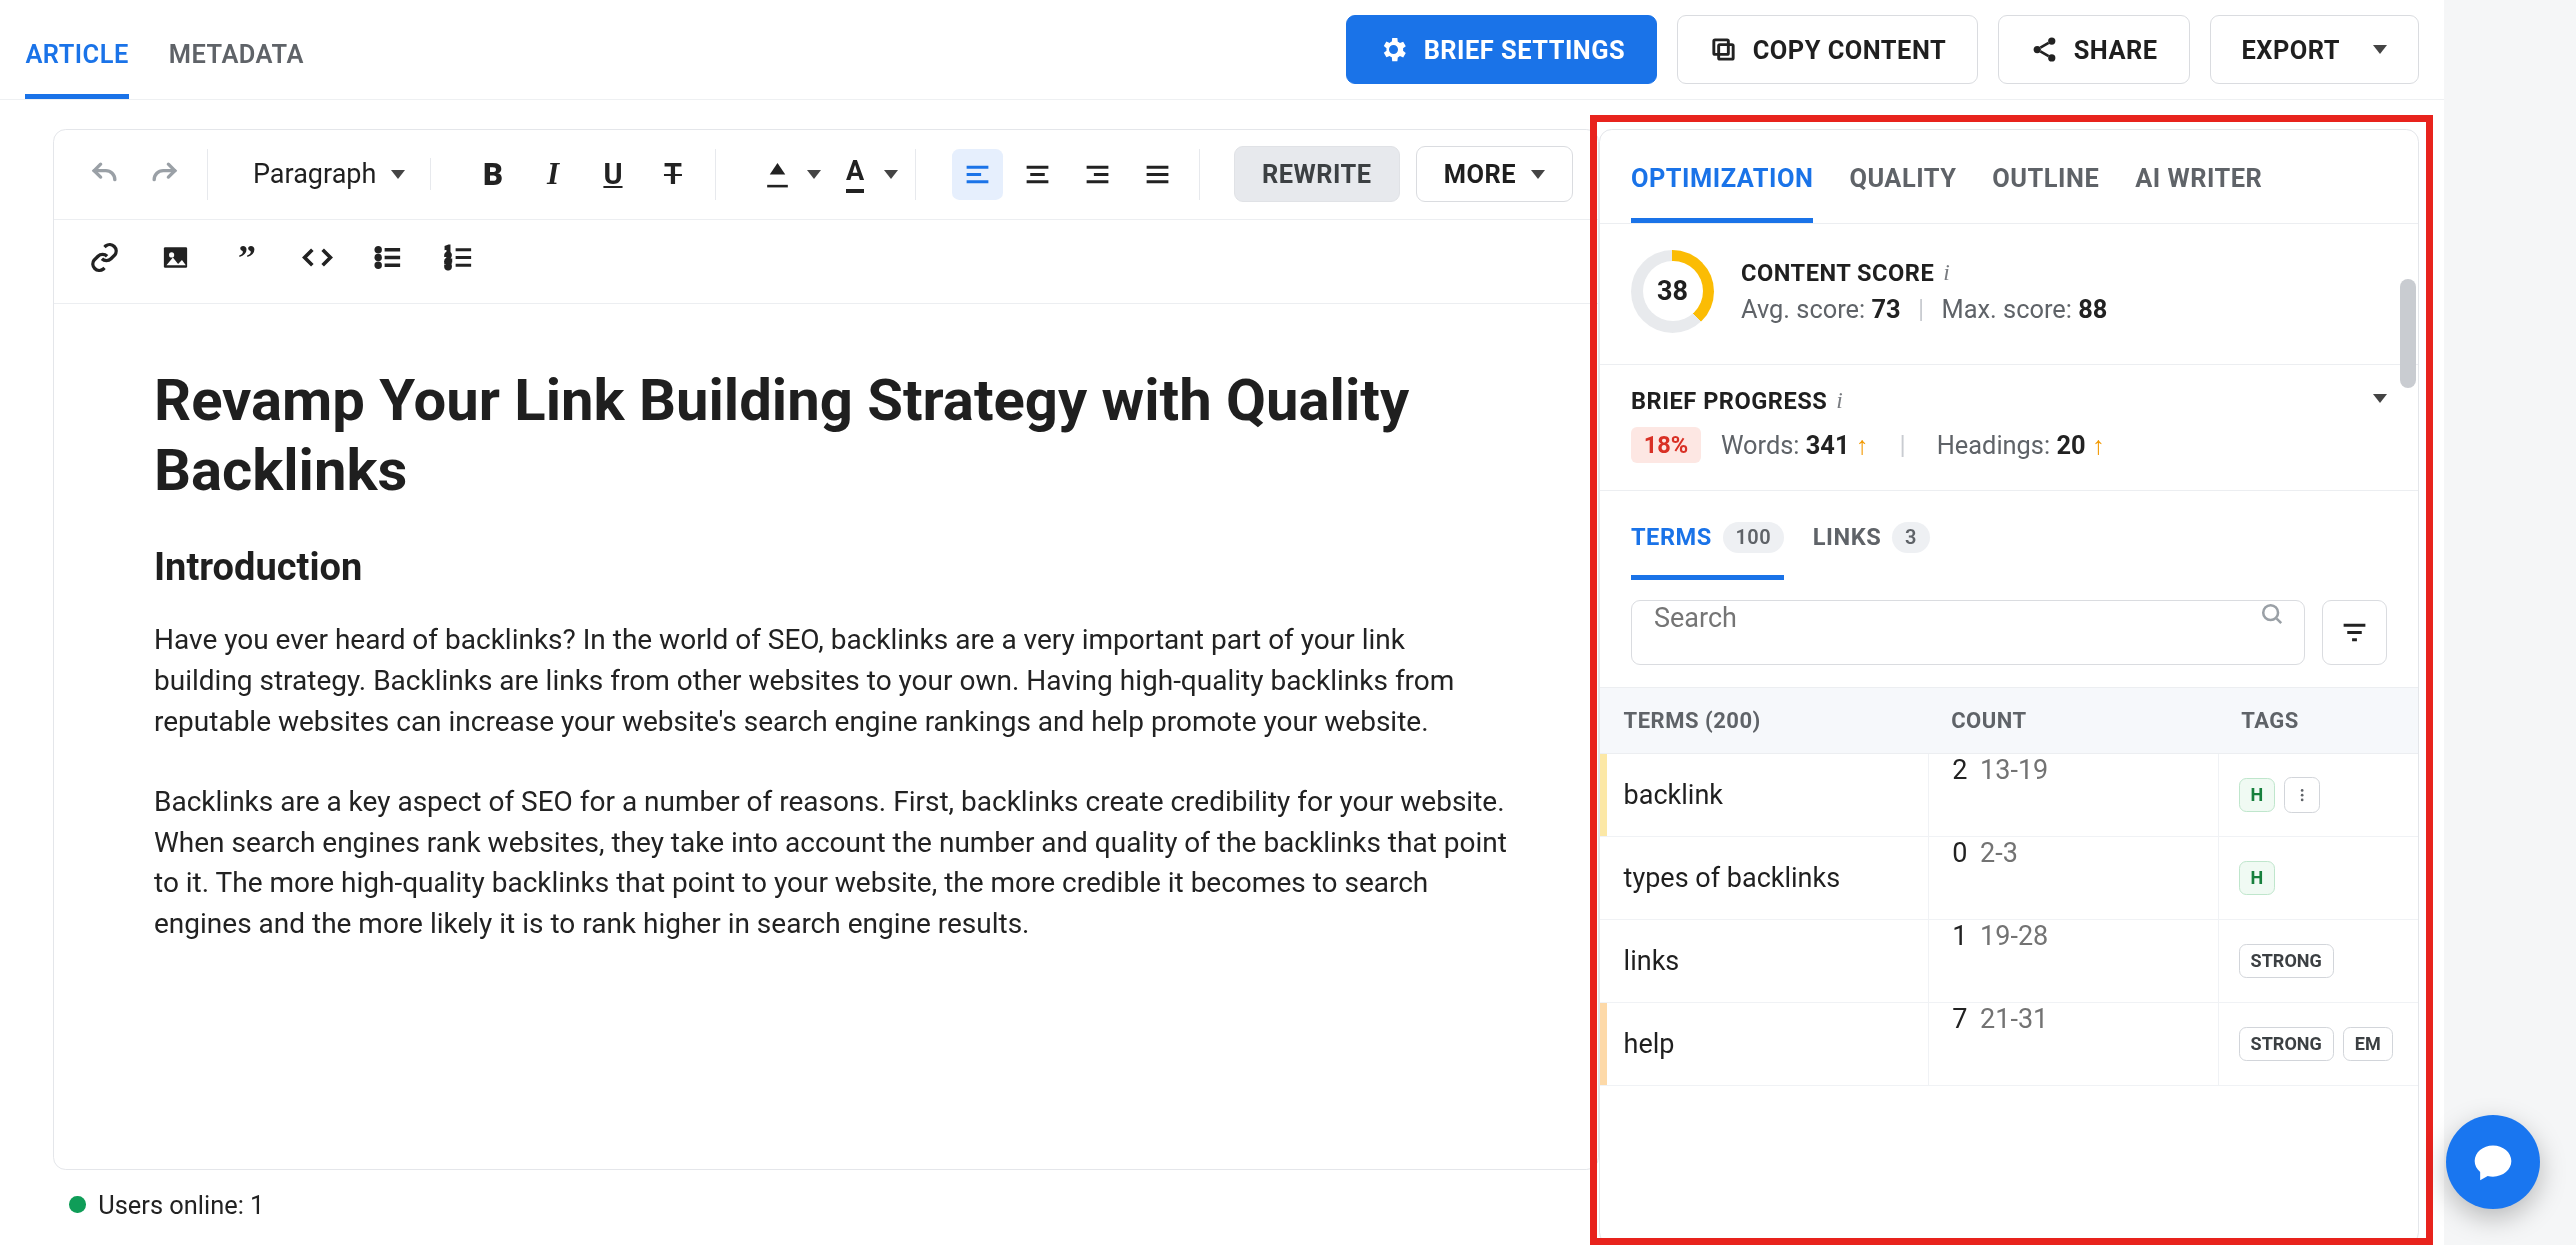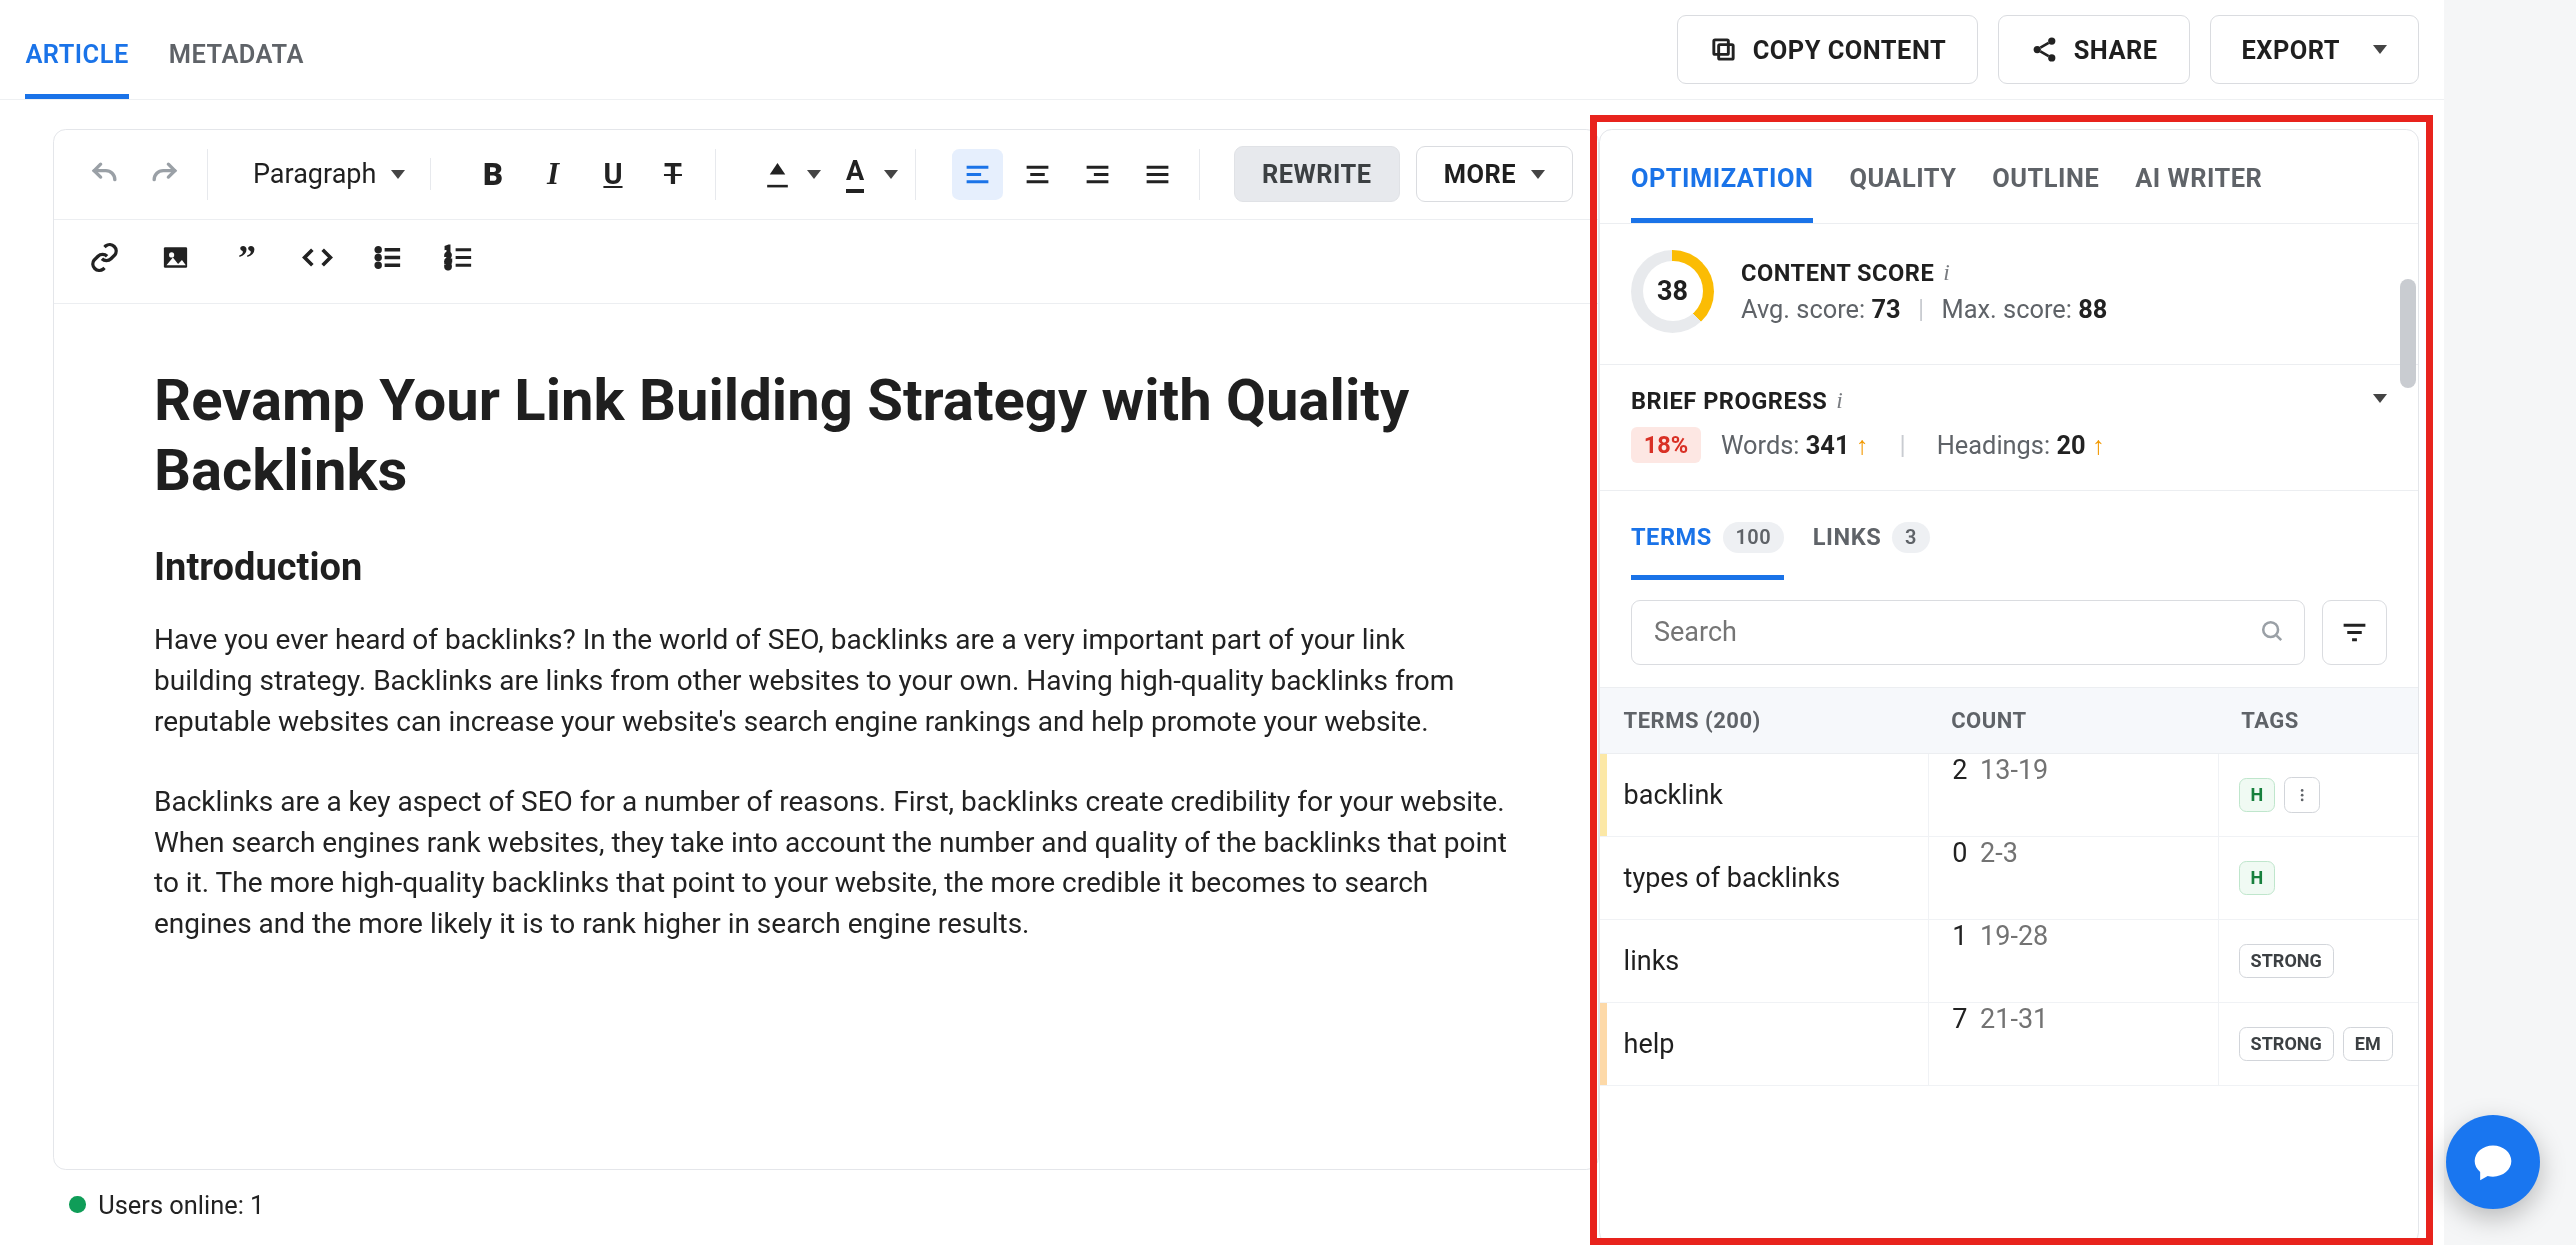--- a/index.html
+++ b/index.html
@@ -83,21 +83,21 @@
   .pct{background:#fde7e3;color:#d93025;font-weight:700;padding:3.6px 12.7px;border-radius:6px;font-size:23.6px;}
   .arrow-up{color:var(--orange);font-weight:700;}
   .collapse-chev{position:absolute;right:31px;top:25.4px;cursor:pointer;}
 
   .terms-tabs{display:flex;align-items:center;gap:29px;padding:22px 31px 0;}
   .tt{display:flex;align-items:center;gap:11px;font-size:23.6px;font-weight:700;letter-spacing:0.5px;color:var(--muted);padding:9px 0 22px;border-bottom:5.4px solid transparent;cursor:pointer;}
   .tt.active{color:var(--blue);border-bottom-color:var(--blue);}
   .badge{background:#eef0f3;border-radius:16.3px;padding:3.6px 12.7px;font-size:20px;color:#5f6368;font-weight:600;}
 
   .search-row{display:flex;gap:16.3px;padding:20px 31px 22px;align-items:center;}
-  .search{flex:1;height:65px;border:1.8px solid var(--border);border-radius:9px;display:flex;align-items:center;padding:0 20px;gap:12.7px;background:#fff;}
+  .search{flex:1;height:65px;border:1.8px solid var(--border);border-radius:9px;display:flex;align-items:flex-start;padding:0 20px;gap:12.7px;background:#fff;}
   .search input{flex:1;border:none;outline:none;font-size:27px;background:transparent;}
   .filter-btn{width:65px;height:65px;border:1.8px solid var(--border);border-radius:9px;display:flex;align-items:center;justify-content:center;cursor:pointer;}
 
   .term-table{flex:1;overflow:auto;}
   .thead{display:grid;grid-template-columns:1fr 290px 200px;background:#f6f8fb;border-top:1.8px solid #eceef1;border-bottom:1.8px solid #eceef1;}
   .thead>div{font-size:22px;font-weight:700;letter-spacing:0.5px;color:#5f6368;padding:20px 23.6px;}
   .trow{display:grid;grid-template-columns:1fr 290px 200px;border-bottom:1.8px solid #f0f2f5;align-items:center;min-height:83px;position:relative;}
   .trow .term{font-size:27px;padding:0 23.6px;}
   .trow .count{padding:0 23.6px;font-size:27px;color:#222;display:flex;gap:12.7px;align-items:baseline;border-left:1.8px solid #f0f2f5;height:100%;}
   .trow .count .range{color:#737373;font-size:27px;}
@@ -118,20 +118,28 @@
 </head>
 <body>
 
 <div class="wrap">
   <div class="topbar">
     <div class="toptabs">
       <div class="toptab active">ARTICLE</div>
       <div class="toptab">METADATA</div>
     </div>
     <div class="topactions">
+      <div class="btn primary">
+        <span class="ic">
+          <svg width="31" height="31" viewBox="0 0 24 24" fill="#fff">
+              <path d="M19.4 13a7.8 7.8 0 000-2l2.1-1.6-2-3.4-2.5 1a7.6 7.6 0 00-1.7-1L15 3h-4l-.3 2.9a7.6 7.6 0 00-1.7 1l-2.5-1-2 3.4L6.6 11a7.8 7.8 0 000 2l-2.1 1.6 2 3.4 2.5-1c.5.4 1.1.8 1.7 1L11 21h4l.3-2.9c.6-.3 1.2-.6 1.7-1l2.5 1 2-3.4L19.4 13zM12 15.5A3.5 3.5 0 1115.5 12 3.5 3.5 0 0112 15.5z"></path>
+            </svg>
+        </span>
+        <span>BRIEF SETTINGS</span>
+      </div>
       <div class="btn">
         <span class="ic">
           <svg width="29" height="29" viewBox="0 0 24 24" fill="none" stroke="#222" stroke-width="2.4">
               <rect x="8" y="8" width="12" height="12" rx="1"></rect>
               <rect x="4" y="4" width="12" height="12" rx="1"></rect>
             </svg>
         </span>
         <span>COPY CONTENT</span>
       </div>
       <div class="btn">

